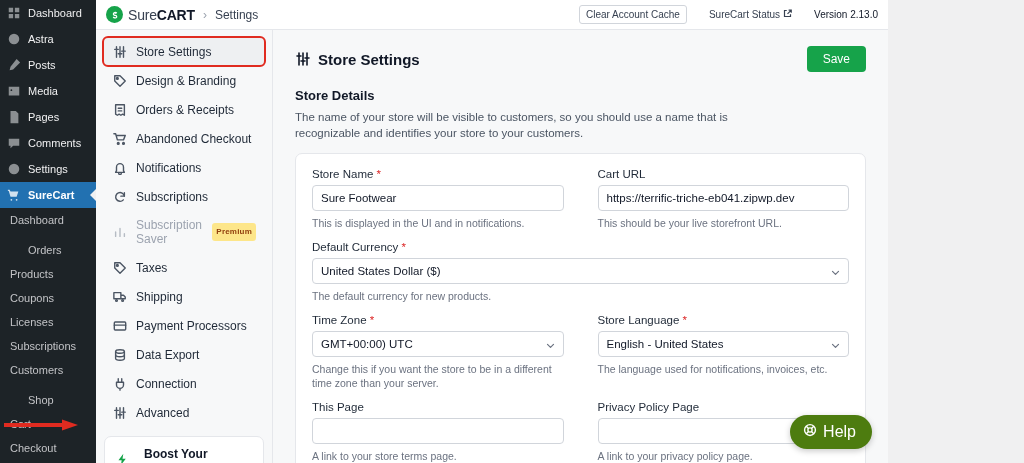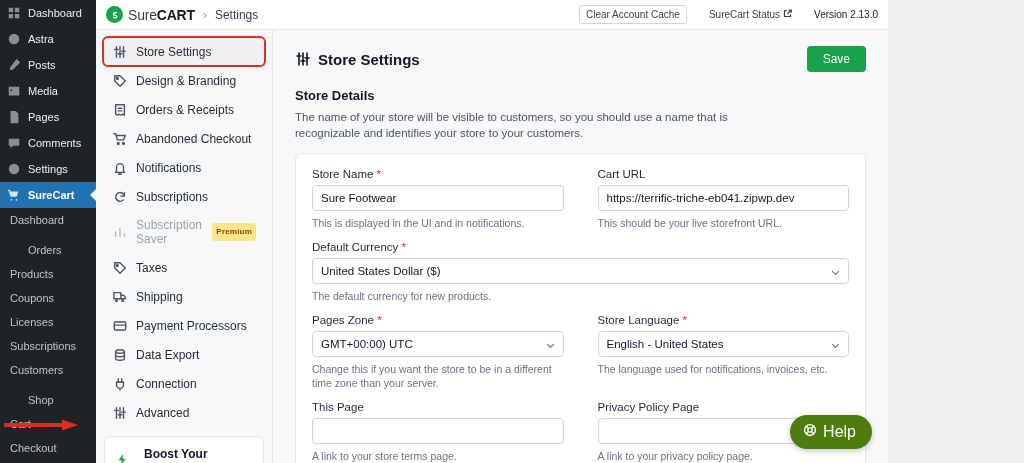--- a/index.html
+++ b/index.html
@@ -447,21 +447,21 @@
                   <span class="chev"><svg viewBox="0 0 12 12">
                         <path d="M2 4.5l4 4 4-4"></path>
                       </svg></span>
                 </div>
                 <div class="help">The default currency for new products.</div>
               </div>
             </div>
 
             <div class="row">
               <div class="field">
-                <label><span>Pages Zone</span> <span class="req">*</span></label>
+                <label><span>Time Zone</span> <span class="req">*</span></label>
                 <div class="ctl select">
                   <span>GMT+00:00) UTC</span>
                   <span class="chev"><svg viewBox="0 0 12 12">
                         <path d="M2 4.5l4 4 4-4"></path>
                       </svg></span>
                 </div>
                 <div class="help">Change this if you want the store to be in a different time zone than your server.</div>
               </div>
               <div class="field">
                 <label><span>Store Language</span> <span class="req">*</span></label>

